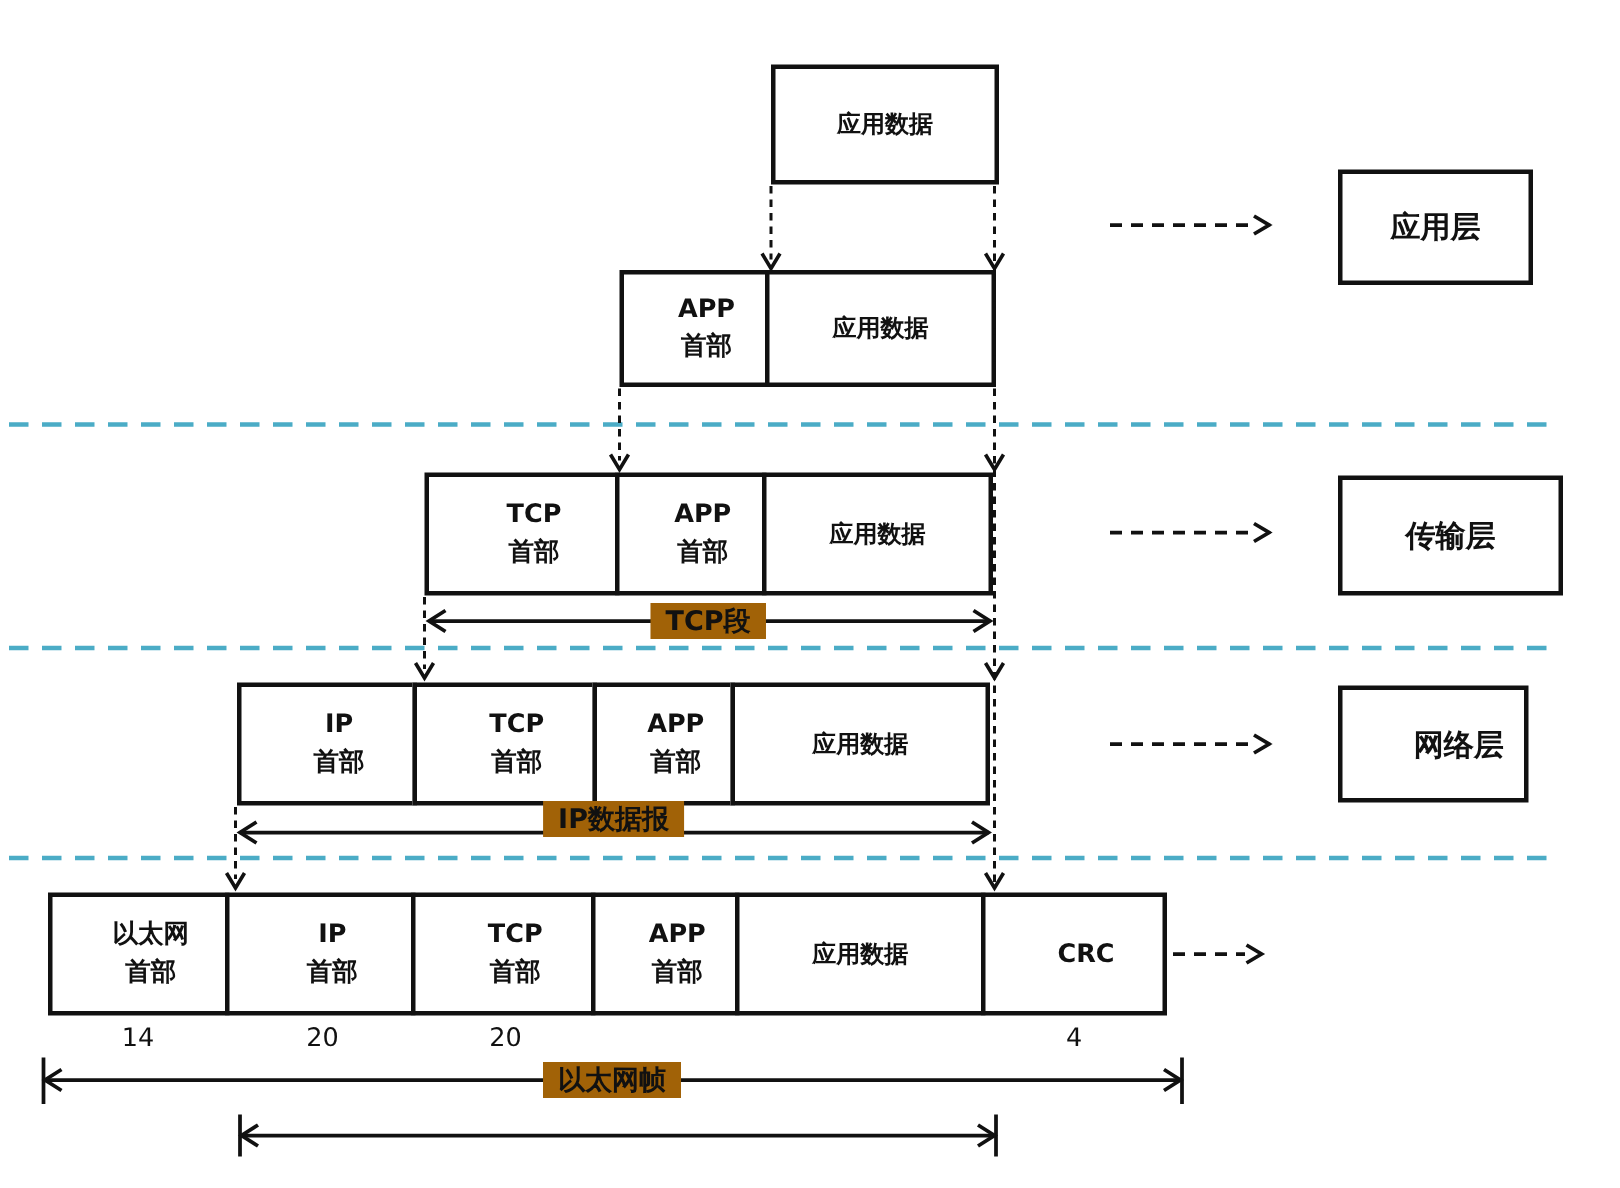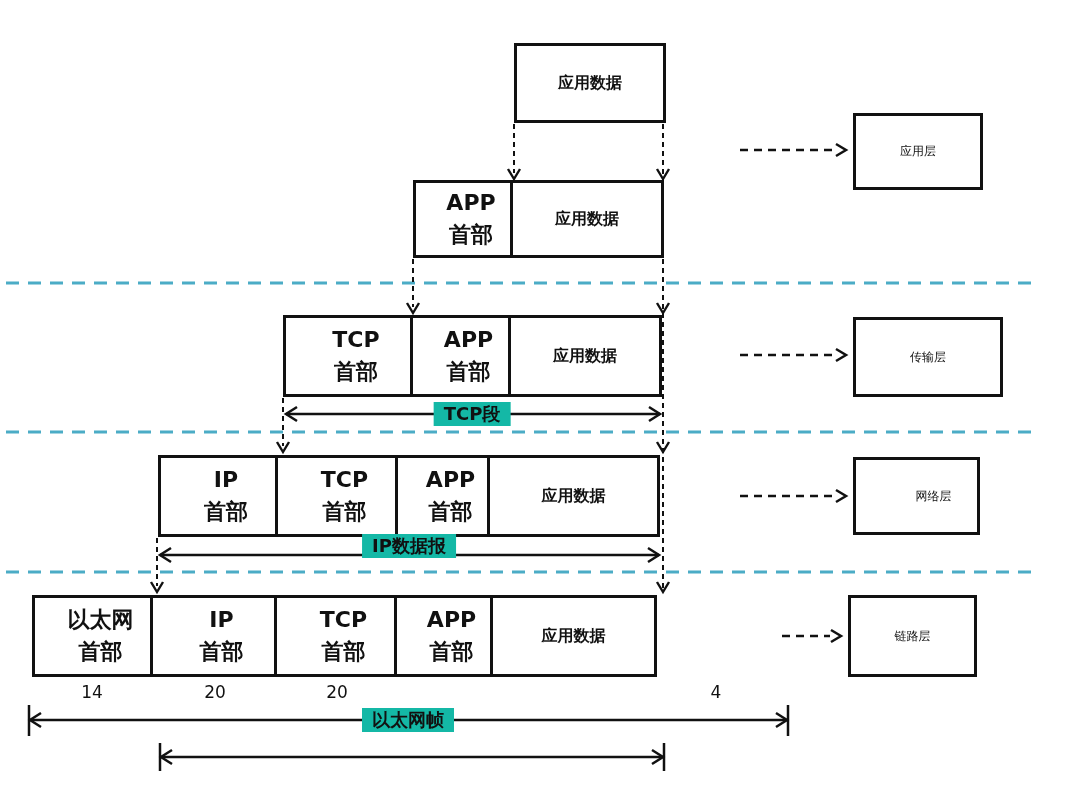--- a/index.html
+++ b/index.html
@@ -19,39 +19,40 @@
     background: #ffffff;
     height: 100%;
     display: flex;
     align-items: center;
     justify-content: center;
     text-align: center;
     font-weight: bold;
     white-space: pre-line;
   }
   .cell + .cell { margin-left: -3px; }
-  .cell.hdr  { font-size: 22px; line-height: 1.45; padding-left: 16px; }
+  .cell.hdr  { font-size: 17px; line-height: 1.45; padding-left: 16px; }
   .cell.data { font-size: 16px; }
   .layerbox {
     position: absolute;
     box-sizing: border-box;
     border: 3px solid #111111;
     background: #ffffff;
     display: flex;
     align-items: center;
     justify-content: center;
-    font-size: 12px;
-    font-weight: normal;
+    font-size: 20px;
+    font-weight: bold;
     z-index: 1;
+    margin-left: 39px;
   }
   .overlay { position: absolute; left: 0; top: 0; z-index: 2; pointer-events: none; }
   .mlabel {
     position: absolute;
     transform: translate(-50%, -50%);
-    background: #14b8a6;
+    background: #a16207;
     padding: 0 10px;
     font-size: 18px;
     font-weight: bold;
     white-space: nowrap;
     z-index: 3;
   }
   .num {
     position: absolute;
     transform: translate(-50%, -50%);
     font-size: 17px;
@@ -100,26 +101,26 @@
   <div class="row" style="left:32px; top:595px; height:82px;">
     <div class="cell hdr" style="width:121px;">以太网
 首部</div>
     <div class="cell hdr" style="width:127px;">IP
 首部</div>
     <div class="cell hdr" style="width:123px;">TCP
 首部</div>
     <div class="cell hdr" style="width:99px;">APP
 首部</div>
     <div class="cell data" style="width:167px;">应用数据</div>
+    <div class="cell hdr" style="width:124px;">CRC</div>
   </div>
 
   <div class="layerbox" style="left:853px; top:113px; width:130px; height:77px;">应用层</div>
   <div class="layerbox" style="left:853px; top:317px; width:150px; height:80px;">传输层</div>
   <div class="layerbox" style="left:853px; top:457px; width:127px; height:78px;padding-left:34px;">网络层</div>
-  <div class="layerbox" style="left:848px; top:595px; width:129px; height:82px;">链路层</div>
 
   <svg class="overlay" width="1080" height="792" viewBox="0 0 1080 792">
 
     <line class="sep" x1="6" y1="283" x2="1034" y2="283"></line>
     <line class="sep" x1="6" y1="432" x2="1034" y2="432"></line>
     <line class="sep" x1="6" y1="572" x2="1034" y2="572"></line>
 
     <g>
       <line class="dv" x1="663" y1="124" x2="663" y2="590"></line>
       <path class="head" d="M 657 169 L 663 179 L 669 169"></path>

